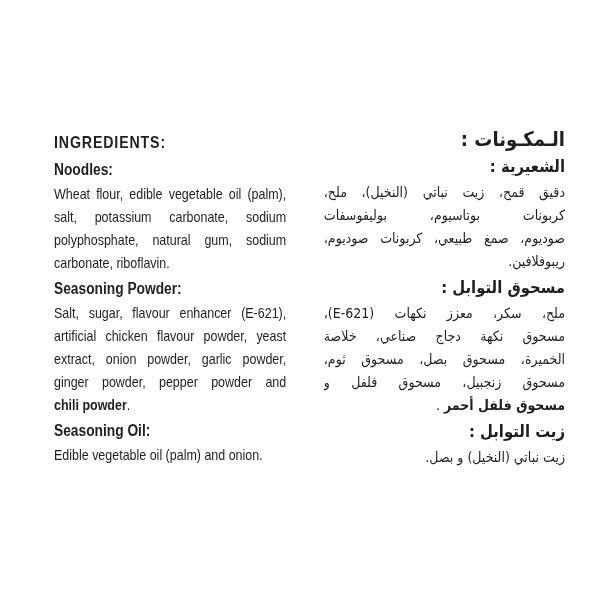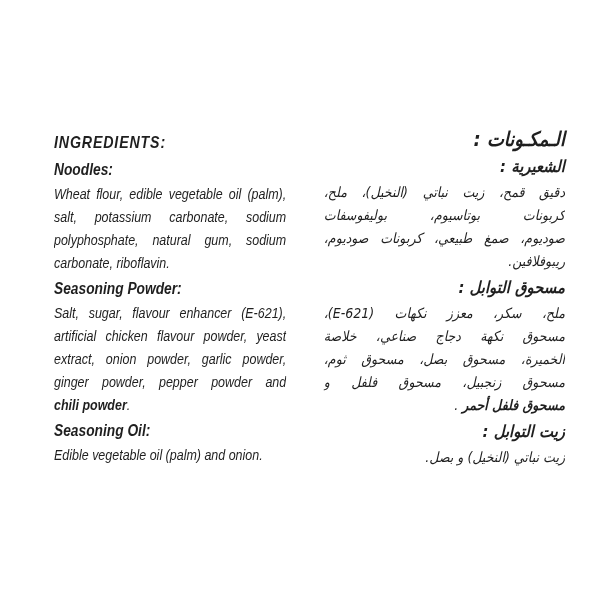--- a/index.html
+++ b/index.html
@@ -8,21 +8,20 @@
     background: #ffffff;
   }
   .canvas {
     position: relative;
     width: 600px;
     height: 600px;
     background: #ffffff;
     color: #1f1f1f;
     font-family: "Liberation Sans", sans-serif;
     overflow: hidden;
-    font-style: italic;
   }
   
   .col-en {
     position: absolute;
     left: 54px;
     top: 132px;
     width: 270px;
     transform: scaleX(0.86);
     transform-origin: 0 0;
   }

